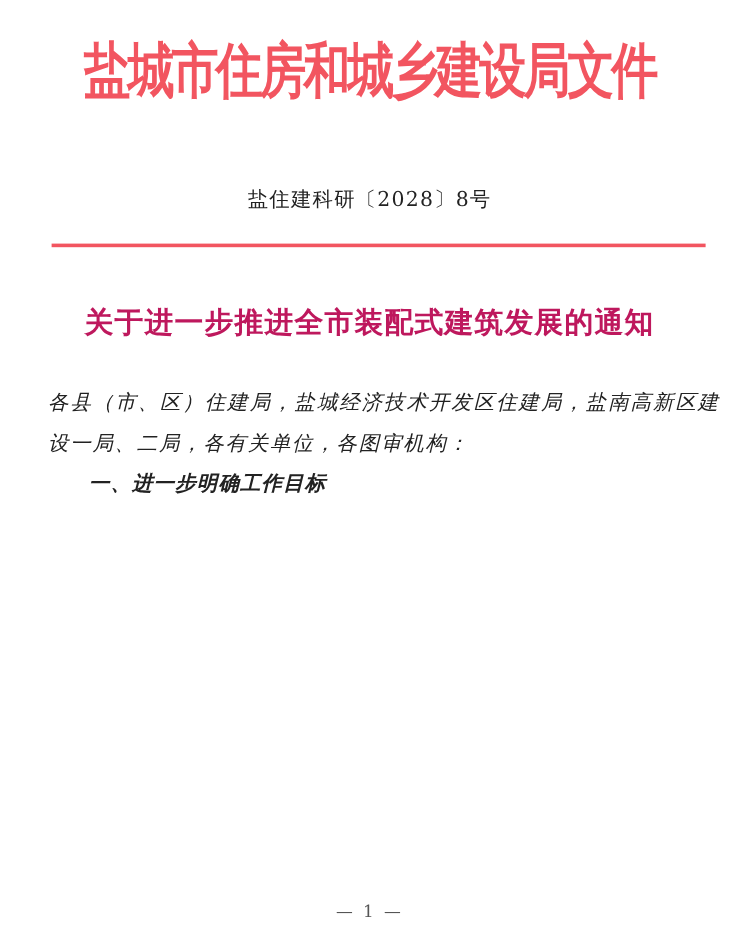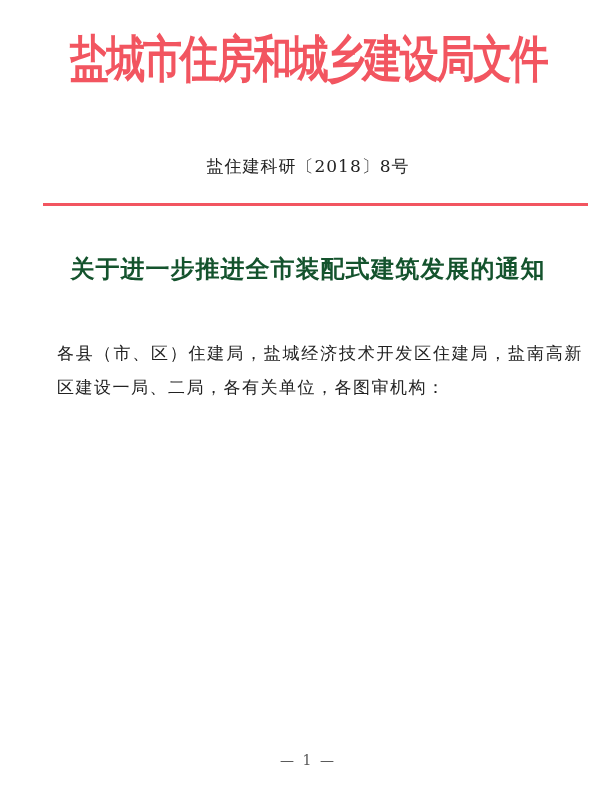--- a/index.html
+++ b/index.html
@@ -12,40 +12,41 @@
   }
   .doc-number {
     position: absolute; left: 0; top: 155px; width: 616px; text-align: center;
     font-size: 17px; letter-spacing: 1px; color: #222;
   }
   .red-rule {
     position: absolute; left: 43px; top: 203px; width: 545px; height: 3px; background: #f25560;
   }
   .doc-title {
     position: absolute; left: 0; top: 253px; width: 616px; text-align: center;
-    font-weight: bold; font-size: 24px; letter-spacing: 1px; color: #14532d;
+    font-weight: bold; font-size: 24px; letter-spacing: 1px; color: #be185d;
   }
   .body {
     position: absolute; left: 40px; top: 320px; width: 560px;
     font-size: 17px; line-height: 33.5px; letter-spacing: 1.5px; color: #222;
     text-align: justify;
   }
-  .body p { margin: 17px; }
+  .body p { margin: 0; font-style: italic; }
   .indent { text-indent: 2em; }
   .section-heading { font-family: "DejaVu Sans", sans-serif; font-weight: bold; text-indent: 2em; letter-spacing: 1px; }
   .page-number {
     position: absolute; left: 0; top: 752px; width: 616px; text-align: center;
     font-size: 14px; color: #555; letter-spacing: 2px;
   }
 </style>
 </head>
 <body>
 
 <div class="header-title">盐城市住房和城乡建设局文件</div>
-<div class="doc-number">盐住建科研〔2018〕8号</div>
+<div class="doc-number">盐住建科研〔2028〕8号</div>
 <div class="red-rule"></div>
 <div class="doc-title">关于进一步推进全市装配式建筑发展的通知</div>
 
 <div class="body">
   <p>各县（市、区）住建局，盐城经济技术开发区住建局，盐南高新区建设一局、二局，各有关单位，各图审机构：</p>
+  <p class="section-heading">一、进一步明确工作目标</p>
 </div>
 
 <div class="page-number">— 1 —</div>
 
 </body></html>

